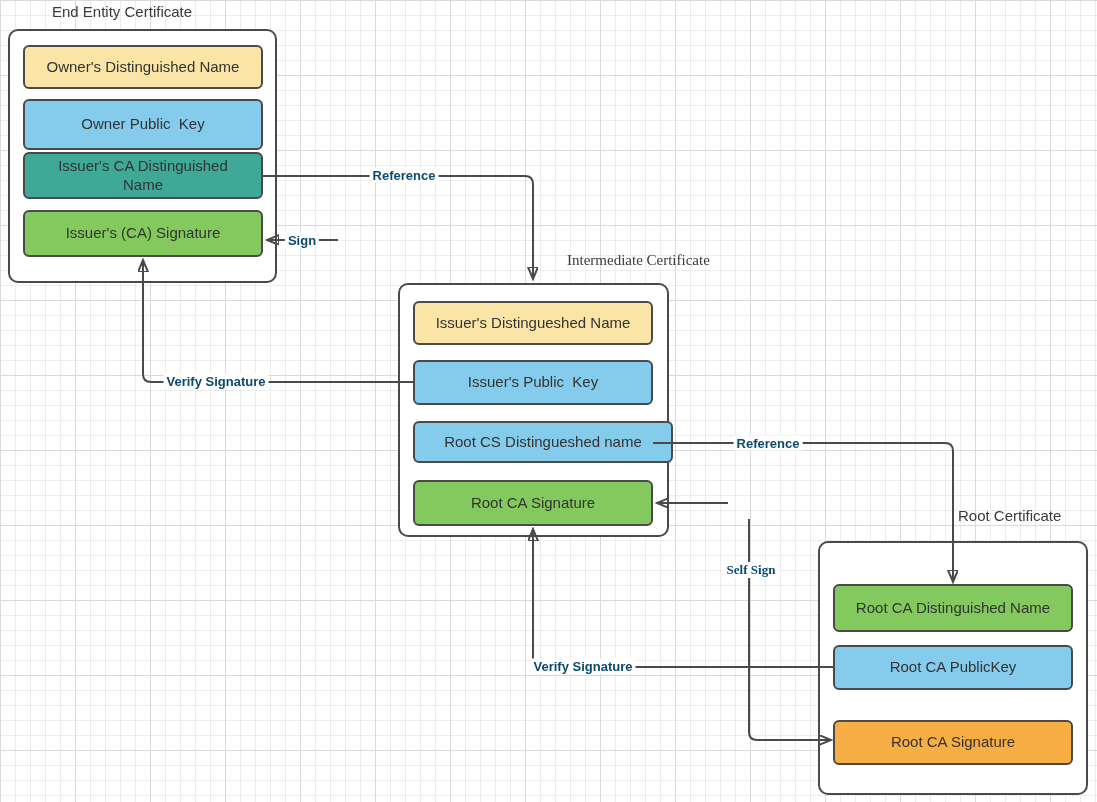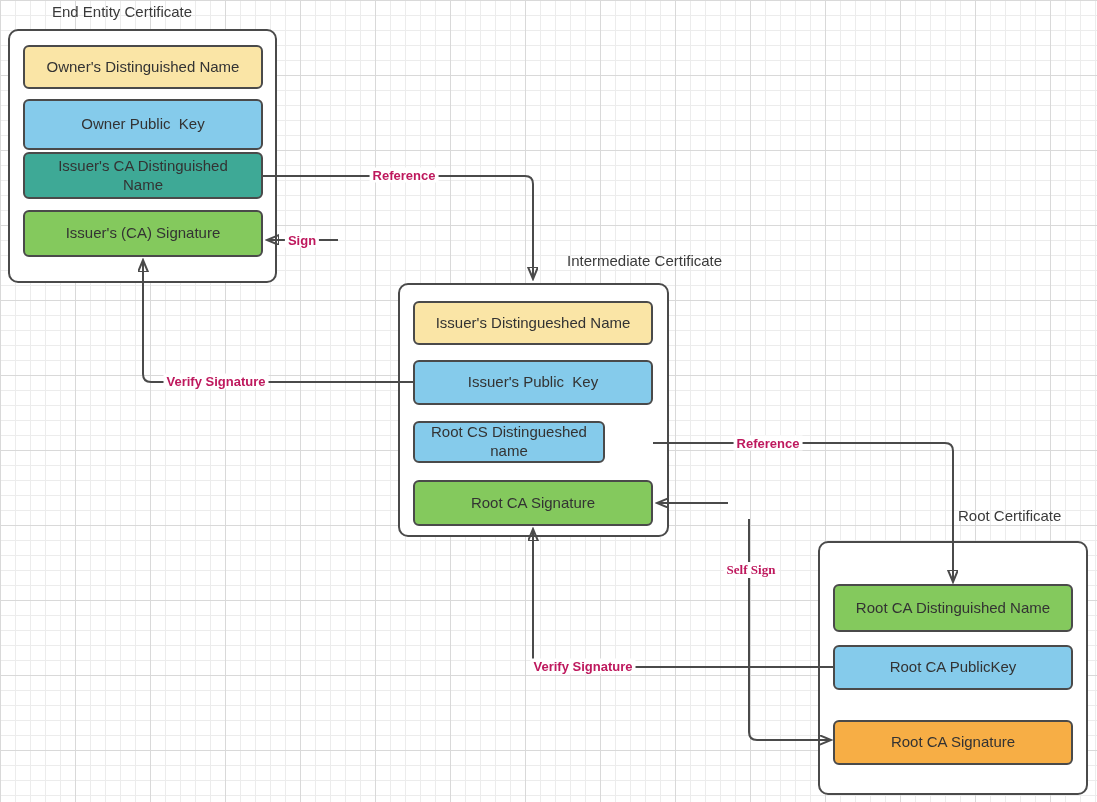--- a/index.html
+++ b/index.html
@@ -31,37 +31,37 @@
   .keybox{
     position:absolute;border:2.5px solid var(--line);border-radius:9px;
     display:flex;align-items:center;justify-content:center;text-align:center;
     font-size:15px;box-sizing:border-box;white-space:pre;color:#333;
   }
   .title{
     position:absolute;font-size:15px;white-space:nowrap;color:#3a3a3a;
   }
   .alabel{
     position:absolute;transform:translate(-50%,-50%);
-    font-size:13px;font-weight:bold;color:#be185d;
+    font-size:13px;font-weight:bold;color:#0c4a6e;
     background:#ffffff;padding:0 3px;white-space:nowrap;
   }
   svg.arrows{position:absolute;left:0;top:0;pointer-events:none;}
   svg.arrows path{stroke:var(--line);stroke-width:2;fill:none;}
 </style>
 </head>
 <body>
 
 <div class="canvas">
 
   <div class="cert" style="left:8px;top:29px;width:269px;height:254px;"></div>
   <div class="cert" style="left:398px;top:283px;width:271px;height:254px;"></div>
   <div class="cert" style="left:818px;top:541px;width:270px;height:254px;"></div>
 
   <div class="title" style="left:52px;top:3px;">End Entity Certificate</div>
-  <div class="title" style="left:567px;top:252px;">Intermediate Certificate</div>
+  <div class="title" style="left:567px;top:252px;font-family:Liberation Serif, serif;">Intermediate Certificate</div>
   <div class="title" style="left:958px;top:507px;">Root Certificate</div>
 
   <div class="field" style="left: 23px; top: 45px; width: 240px; height: 44px; background: rgb(250, 229, 166);">
     <span>Owner's Distinguished Name</span>
   </div>
   <div class="field" style="left: 23px; top: 99px; width: 240px; height: 51px; background: rgb(133, 203, 235);">
     <span>Owner Public  Key</span>
   </div>
   <div class="field" style="left: 23px; top: 152px; width: 240px; height: 47px; background: rgb(62, 169, 150);">
     <span>Issuer's CA Distinguished Name</span>
@@ -69,21 +69,21 @@
   <div class="field" style="left: 23px; top: 210px; width: 240px; height: 47px; background: rgb(132, 201, 93);">
     <span>Issuer's (CA) Signature</span>
   </div>
 
   <div class="field" style="left: 413px; top: 301px; width: 240px; height: 44px; background: rgb(250, 229, 166);">
     <span>Issuer's Distingueshed Name</span>
   </div>
   <div class="field" style="left: 413px; top: 360px; width: 240px; height: 45px; background: rgb(133, 203, 235);">
     <span>Issuer's Public  Key</span>
   </div>
-  <div class="field" style="left: 413px; top: 421px; width: 192px; height: 42px; background: rgb(133, 203, 235);">
+  <div class="field" style="left: 413px; top: 421px; width: 260px; height: 42px; background: rgb(133, 203, 235);">
     <span>Root CS Distingueshed name</span>
   </div>
   <div class="field" style="left: 413px; top: 480px; width: 240px; height: 46px; background: rgb(132, 201, 93);">
     <span>Root CA Signature</span>
   </div>
 
   <div class="field" style="left: 833px; top: 584px; width: 240px; height: 48px; background: rgb(132, 201, 93);">
     <span>Root CA Distinguished Name</span>
   </div>
   <div class="field" style="left: 833px; top: 645px; width: 240px; height: 45px; background: rgb(133, 203, 235);">

